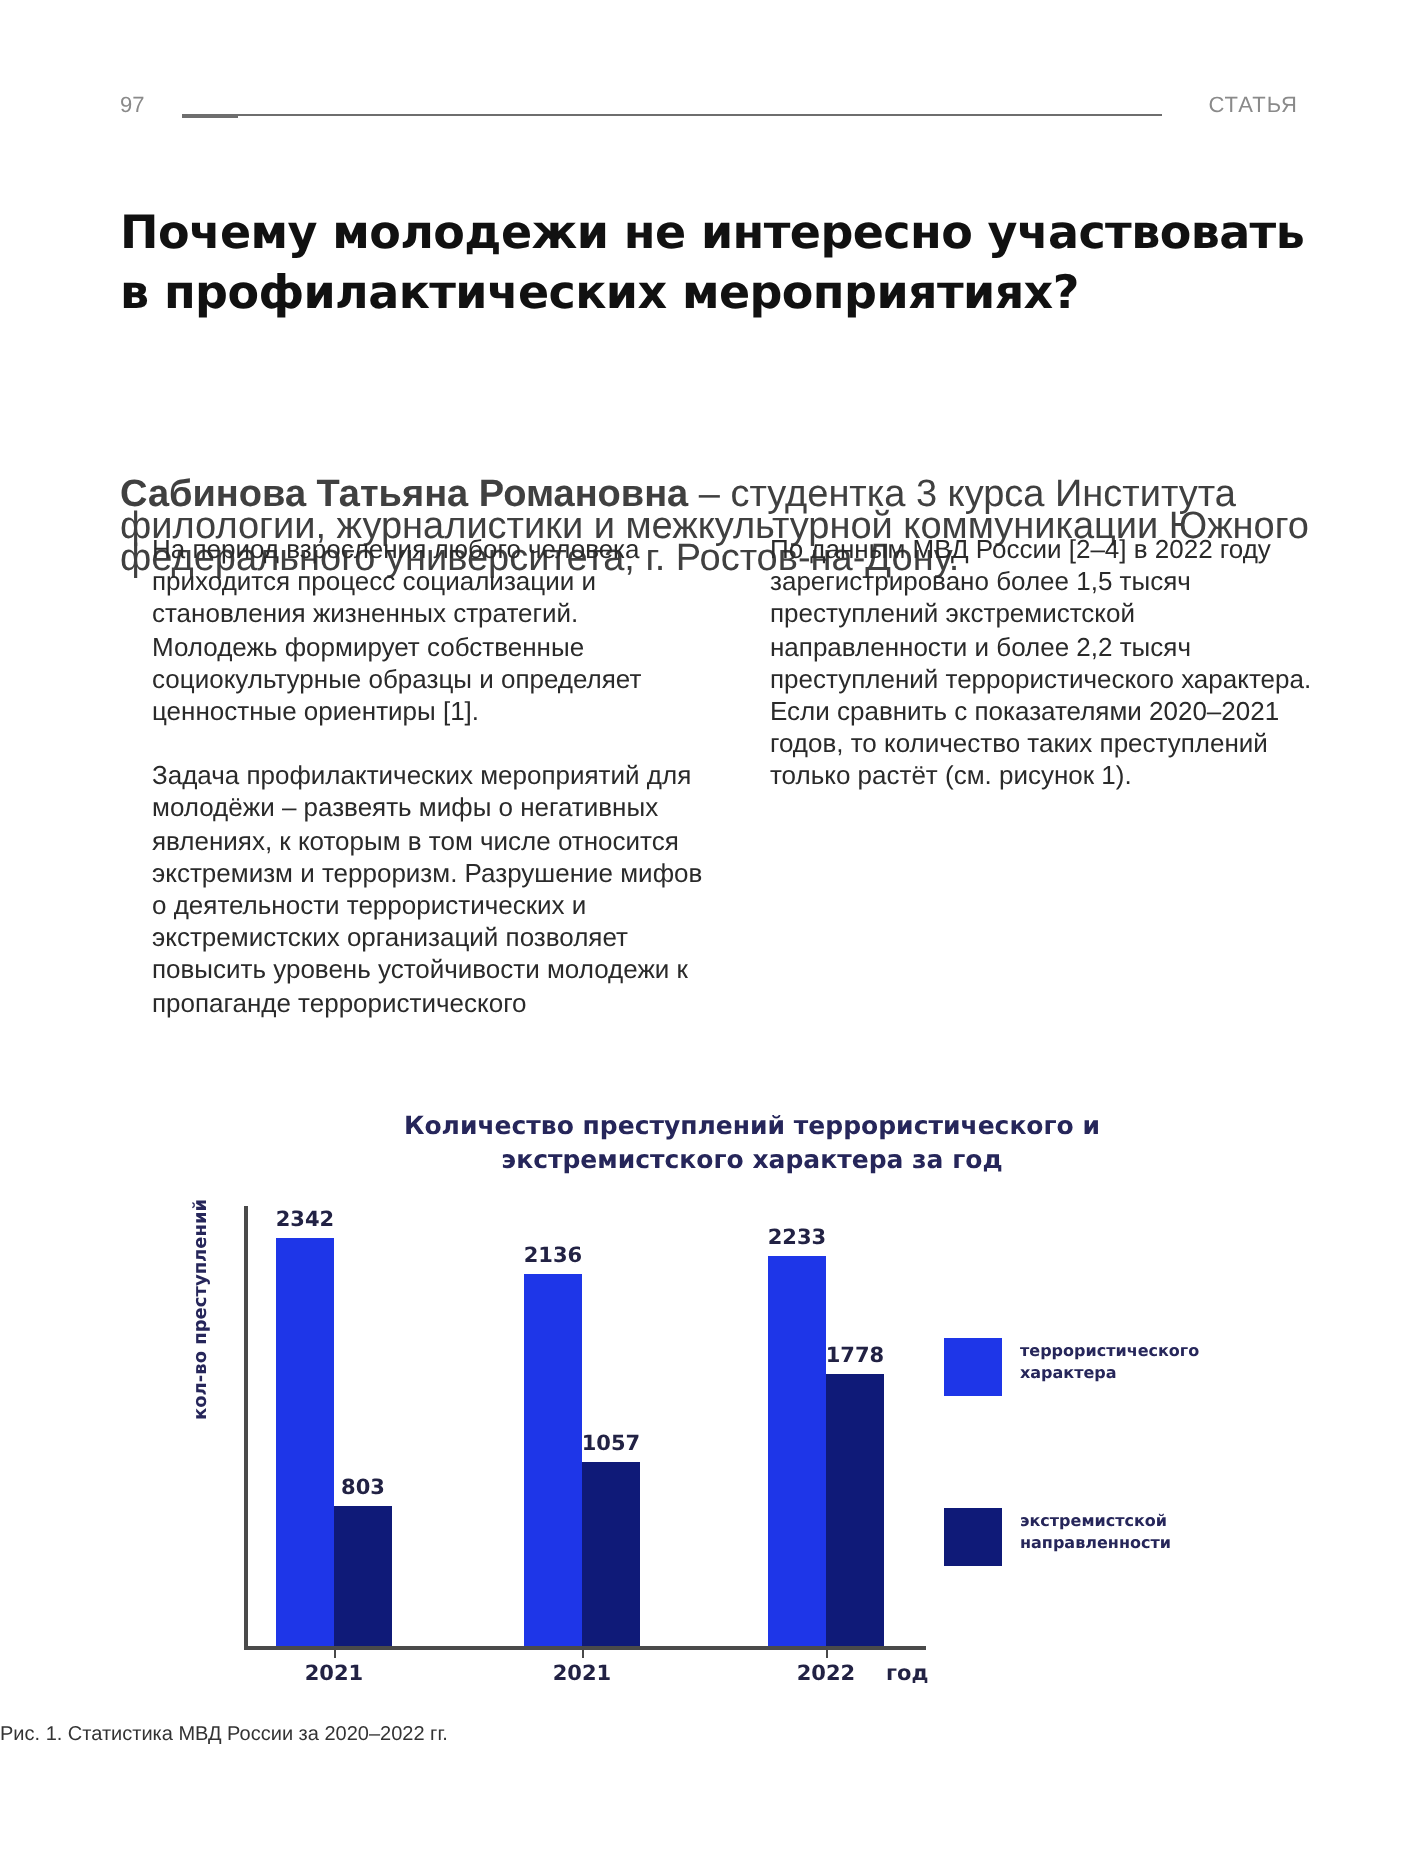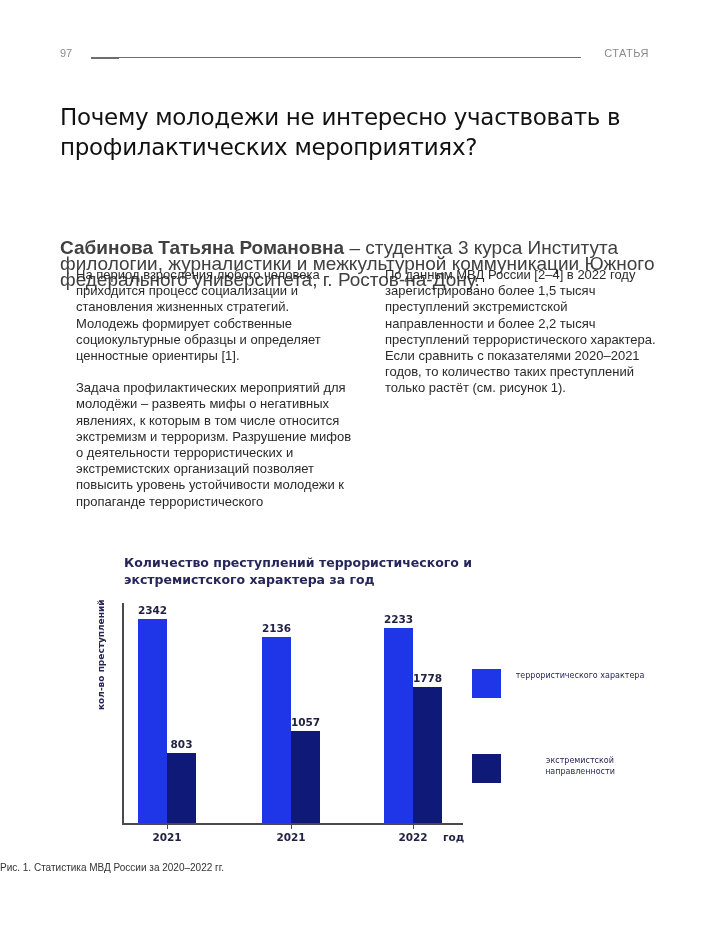--- a/index.html
+++ b/index.html
@@ -5,51 +5,51 @@
   * { box-sizing: border-box; margin: 0; padding: 0; }
   html, body { width: 709px; height: 933px; background: #ffffff; overflow: hidden; }
   body { position: relative; font-family: "Liberation Sans", "DejaVu Sans", sans-serif; color: #1a1a1a; }
 
   .page-num { position: absolute; left: 60px; top: 47px; font-size: 11px; color: #8a8a8a; text-align: center; }
   .section-label { position: absolute; right: 60px; top: 47px; font-size: 11px; color: #8a8a8a; letter-spacing: 0.5px; margin-left: 28px; }
   .header-rule { position: absolute; left: 91px; top: 57px; width: 490px; height: 1px; background: #6e6e6e; }
   .header-rule-accent { position: absolute; left: 91px; top: 57px; width: 28px; height: 2px; background: #6e6e6e; }
 
   .title { position: absolute; left: 60px; top: 102px; width: 600px; font-family: "DejaVu Sans", sans-serif;
-           font-size: 23px; font-weight: normal; line-height: 30px; color: #111111; letter-spacing: -0.3px; }
+           font-size: 23px; font-weight: bold; line-height: 30px; color: #111111; letter-spacing: -0.3px; }
 
   .author { position: absolute; left: 60px; top: 211px; width: 600px; font-size: 19px; line-height: 16px; color: #404040; margin-top: 29px; }
   .author b { font-weight: bold; }
 
   .col { position: absolute; top: 267px; width: 295px; font-size: 13px; line-height: 16.2px; color: #2a2a2a; }
   .col p { margin-bottom: 16px; margin-left: 16px; }
   .col-left { left: 60px; }
   .col-right { left: 369px; }
 
-  .chart-title { position: absolute; left: 124px; top: 554px; width: 440px; text-align: left; font-family: "DejaVu Sans", sans-serif;
+  .chart-title { position: absolute; left: 156px; top: 554px; width: 440px; text-align: center; font-family: "DejaVu Sans", sans-serif;
                  font-size: 12.5px; font-weight: bold; line-height: 17px; color: #26265a; }
 
   .y-label { position: absolute; left: 96px; top: 600px; width: 30px; height: 110px; }
   .y-label span { position: absolute; left: 0; top: 0; display: block; white-space: nowrap; font-family: "DejaVu Sans", sans-serif;
                   font-size: 9px; font-weight: bold; color: #26265a; line-height: 11px; text-align: center;
                   transform-origin: left top; transform: translate(0, 110px) rotate(-90deg); width: 110px; }
 
   .axis-y { position: absolute; left: 122px; top: 603px; width: 2px; height: 221px; background: #4a4a4a; }
   .axis-x { position: absolute; left: 122px; top: 823px; width: 341px; height: 2px; background: #4a4a4a; }
   .tick { position: absolute; top: 823px; width: 1px; height: 6px; background: #4a4a4a; }
 
   .bar { position: absolute; }
   .bar.terror { background: #1e36e8; }
   .bar.extrem { background: #0f1a78; }
   .val { position: absolute; font-family: "DejaVu Sans", sans-serif; font-size: 10.5px; font-weight: bold; color: #222244; text-align: center; width: 40px; }
   .xcat { position: absolute; top: 831px; width: 50px; text-align: center; font-family: "DejaVu Sans", sans-serif; font-size: 10.5px; font-weight: bold; color: #222244; }
   .xlabel { position: absolute; left: 443px; top: 831px; font-family: "DejaVu Sans", sans-serif; font-size: 10.5px; font-weight: bold; color: #222244; }
 
   .legend-swatch { position: absolute; left: 472px; width: 29px; height: 29px; }
-  .legend-text { position: absolute; left: 510px; width: 140px; font-family: "DejaVu Sans", sans-serif; font-size: 8px; font-weight: normal; line-height: 11px; color: #26265a; text-align: center; }
+  .legend-text { position: absolute; left: 510px; width: 140px; font-family: "DejaVu Sans", sans-serif; font-size: 8px; font-weight: bold; line-height: 11px; color: #26265a; }
 
   .caption { position: absolute; left: 0; top: 862px; width: 709px; text-align: left; font-size: 10px; color: #333333; }
 </style>
 </head>
 <body>
 
 <div class="page-num">97</div>
 <div class="header-rule"></div>
 <div class="header-rule-accent"></div>
 <div class="section-label">СТАТЬЯ</div>

